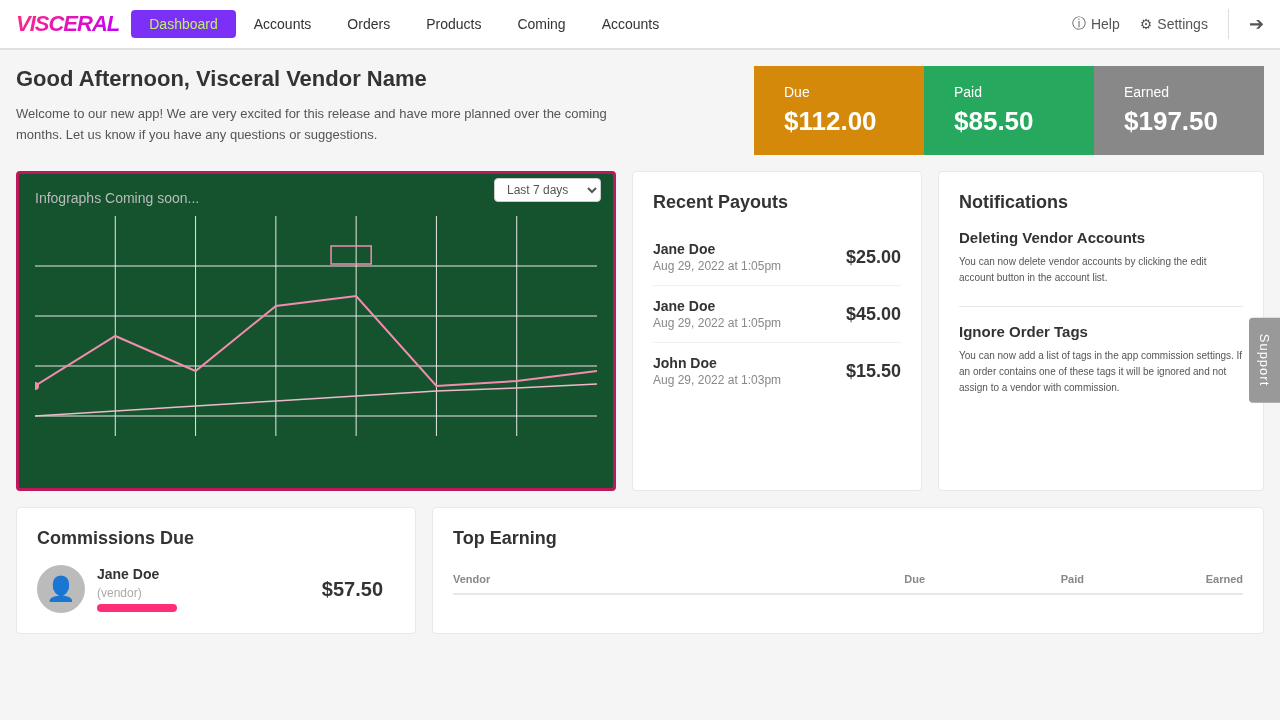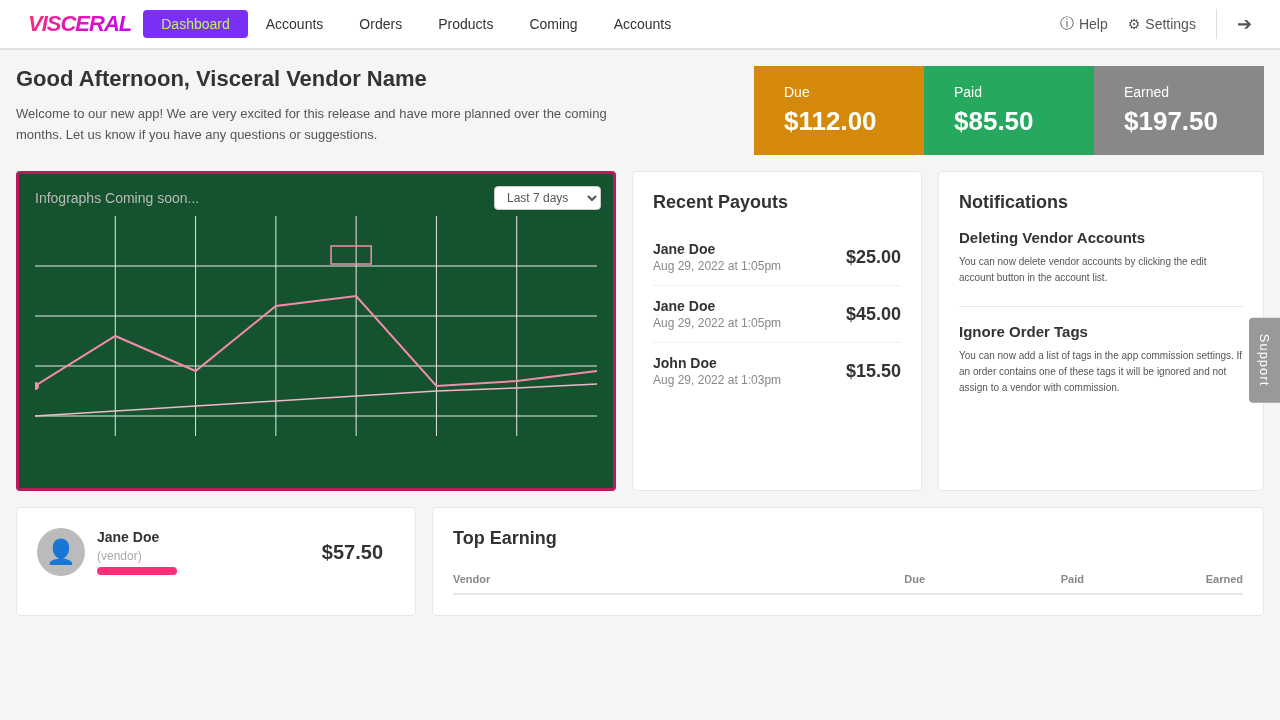--- a/index.html
+++ b/index.html
@@ -1,21 +1,21 @@
 <!DOCTYPE html>
 <html><head>
   <meta charset="utf-8">
   <style>
     * { box-sizing: border-box; margin: 0; padding: 0; }
     body { font-family: -apple-system, BlinkMacSystemFont, 'Segoe UI', sans-serif; background: #f5f5f5; font-size: 14px; color: #333; }
 
     
     .navbar {
       display: flex; align-items: center; background: #fff;
-      border-bottom: 2px solid #e0e0e0; padding: 0 28px; height: 50px;
+      border-bottom: 2px solid #e0e0e0; padding: 0 16px; height: 50px;
     }
     .logo {
       font-weight: 900; font-size: 22px; font-style: italic;
       background: linear-gradient(135deg, #ff2d78, #c000ff);
       -webkit-background-clip: text; -webkit-text-fill-color: transparent;
       margin-right: 12px; letter-spacing: -1px;
     }
     .nav-btn {
       padding: 6px 18px; border: none; background: none; cursor: pointer;
       font-size: 14px; color: #333; border-radius: 4px;
@@ -49,21 +49,21 @@
 
     
     .panels-row { display: flex; gap: 16px; margin-bottom: 16px; }
 
     
     .chart-panel {
       flex: 0 0 600px; background: #14532d; border: 3px solid #be185d;
       border-radius: 4px; padding: 16px; position: relative; min-height: 320px;
     }
     .chart-label { color: #bbb; font-size: 14px; }
-    .chart-controls { position: absolute; top: 12px; right: 12px; display: flex; align-items: center; gap: 4px; }
+    .chart-controls { position: absolute; top: 4px; right: 12px; display: flex; align-items: center; gap: 4px; }
     .chart-select {
       border: 1px solid #ccc; border-radius: 4px; padding: 3px 8px;
       font-size: 12px; color: #555; background: #fff; cursor: pointer;
     }
 
     
     .payouts-panel {
       flex: 0 0 290px; background: #fff; border: 1px solid #e8e8e8;
       border-radius: 4px; padding: 20px;
     }
@@ -264,20 +264,21 @@
         <div class="notification-title">Ignore Order Tags</div>
         <div class="notification-text">You can now add a list of tags in the app commission settings. If an order contains one of these tags it will be ignored and not assign to a vendor with commission.</div>
       </div>
     </div>
 
   </div>
 
   <div class="bottom-row">
 
     <div class="commissions-panel">
+      <div class="commissions-title">Commissions Due</div>
       <div class="commission-item">
         <div class="avatar">
           <span class="avatar-icon">👤</span>
         </div>
         <div>
           <div class="commission-name">Jane Doe</div>
           <div class="commission-sub">(vendor)</div>
           <div class="commission-bar"></div>
         </div>
         <div class="commission-amount">$57.50</div>

